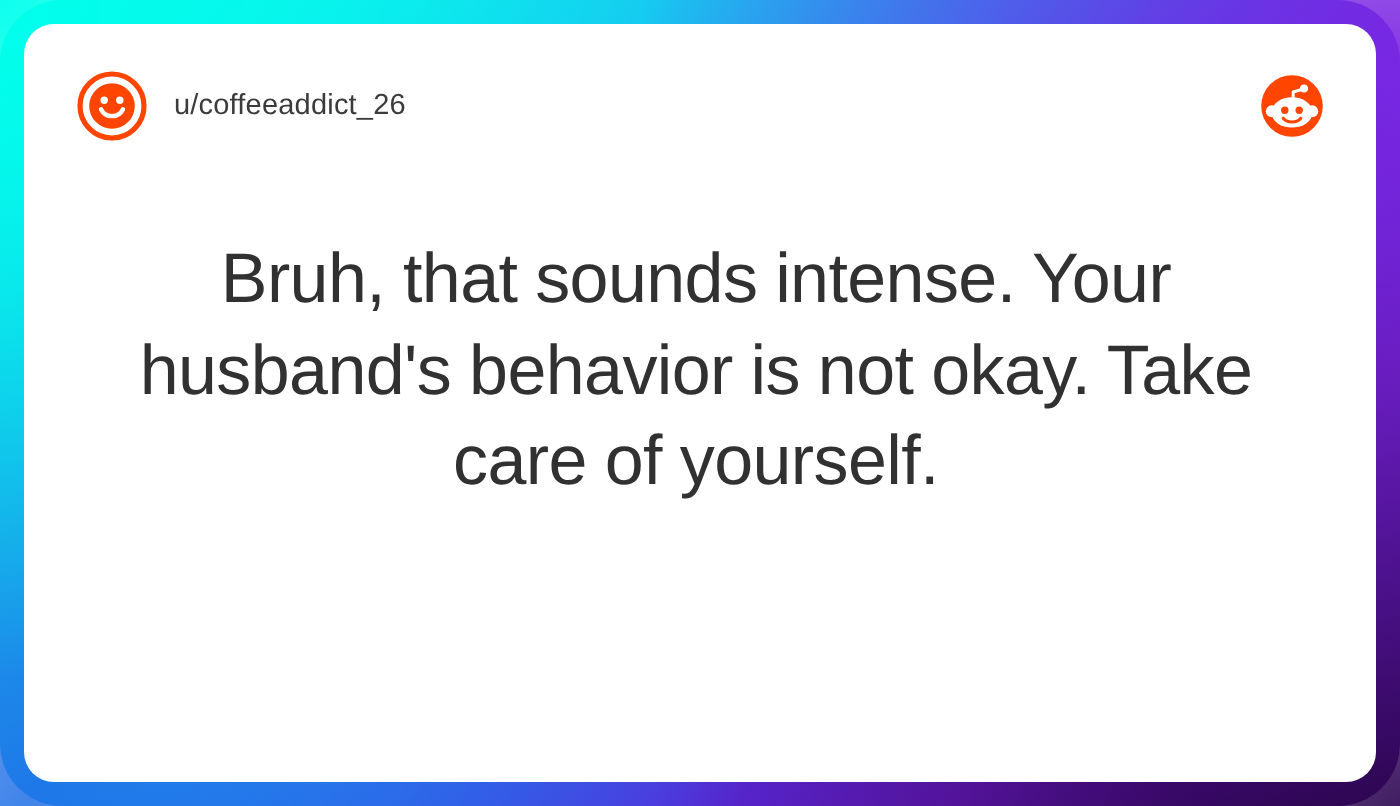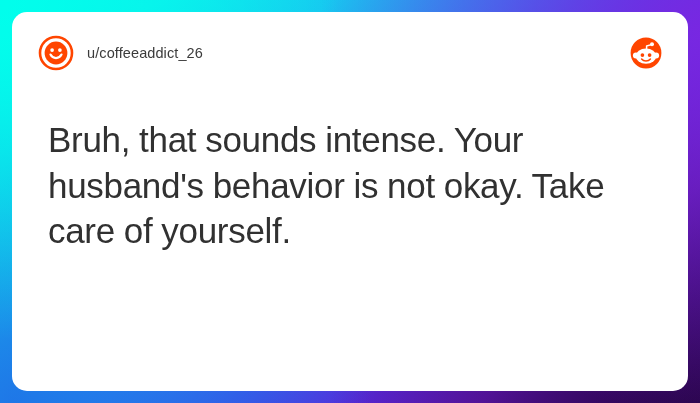--- a/index.html
+++ b/index.html
@@ -23,20 +23,21 @@
         #0CF5E8 0%,
         #0FE9EC 14%,
         #17C8F0 30%,
         #2B8BF0 46%,
         #3B56E8 58%,
         #5B27D8 70%,
         #6A1BC4 80%,
         #4E0E92 90%,
         #34075F 100%);
     box-sizing: border-box;
+    border-radius: 31px;
   }
 
   
   #screen::before {
     content: "";
     position: absolute;
     inset: 0;
     background:
       radial-gradient(circle at 0% 0%, rgba(0,255,236,0.95) 0%, rgba(0,255,236,0) 42%),
       radial-gradient(circle at 100% 8%, rgba(123,38,226,0.92) 0%, rgba(123,38,226,0) 48%),
@@ -93,20 +94,21 @@
     width: 32px;
     height: 32px;
     flex: 0 0 32px;
     display: block;
   }
 
   .card-body {
     padding: 45px 38px 0 36px;
     box-sizing: border-box;
     flex: 1 1 auto;
+    text-align: center;
   }
 
   .post-text {
     font-size: 35px;
     line-height: 1.30;
     font-weight: 300;
     color: #313131;
     letter-spacing: -0.3px;
     margin: 0;
     max-width: 600px;

